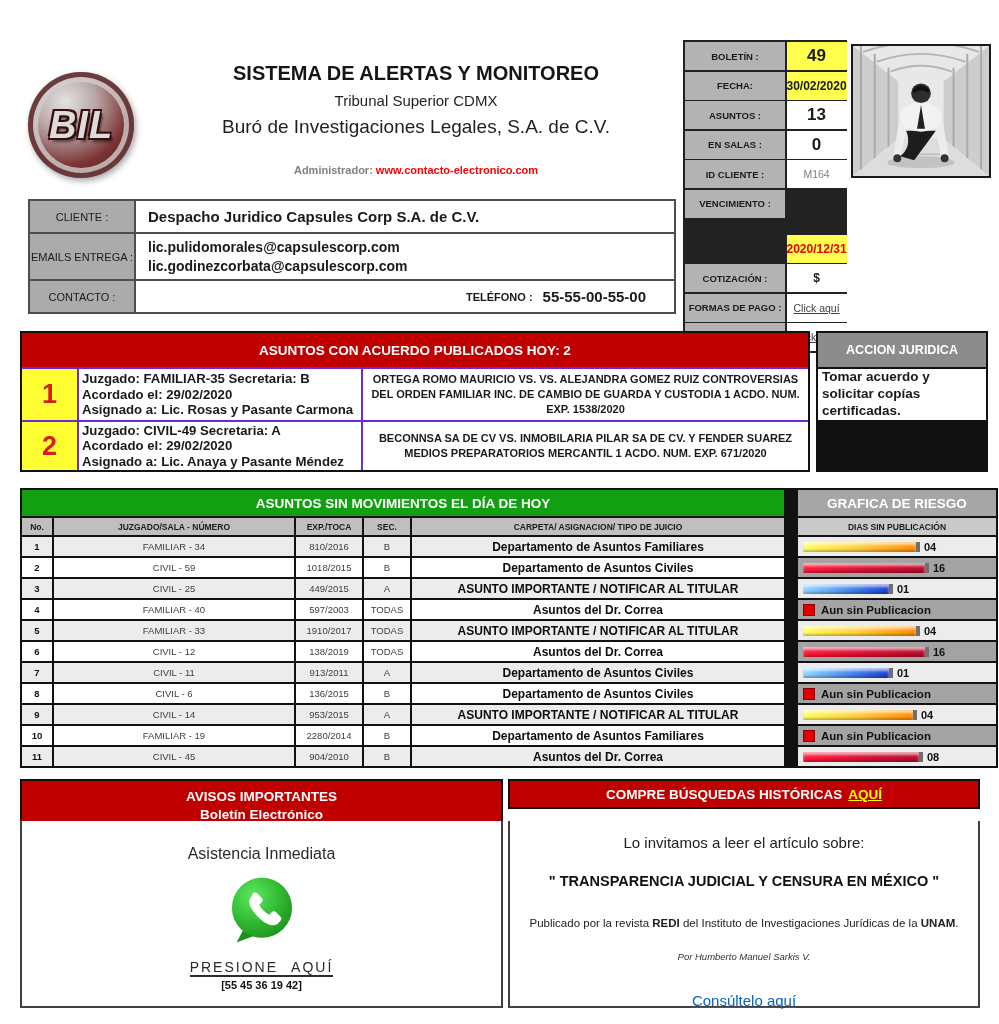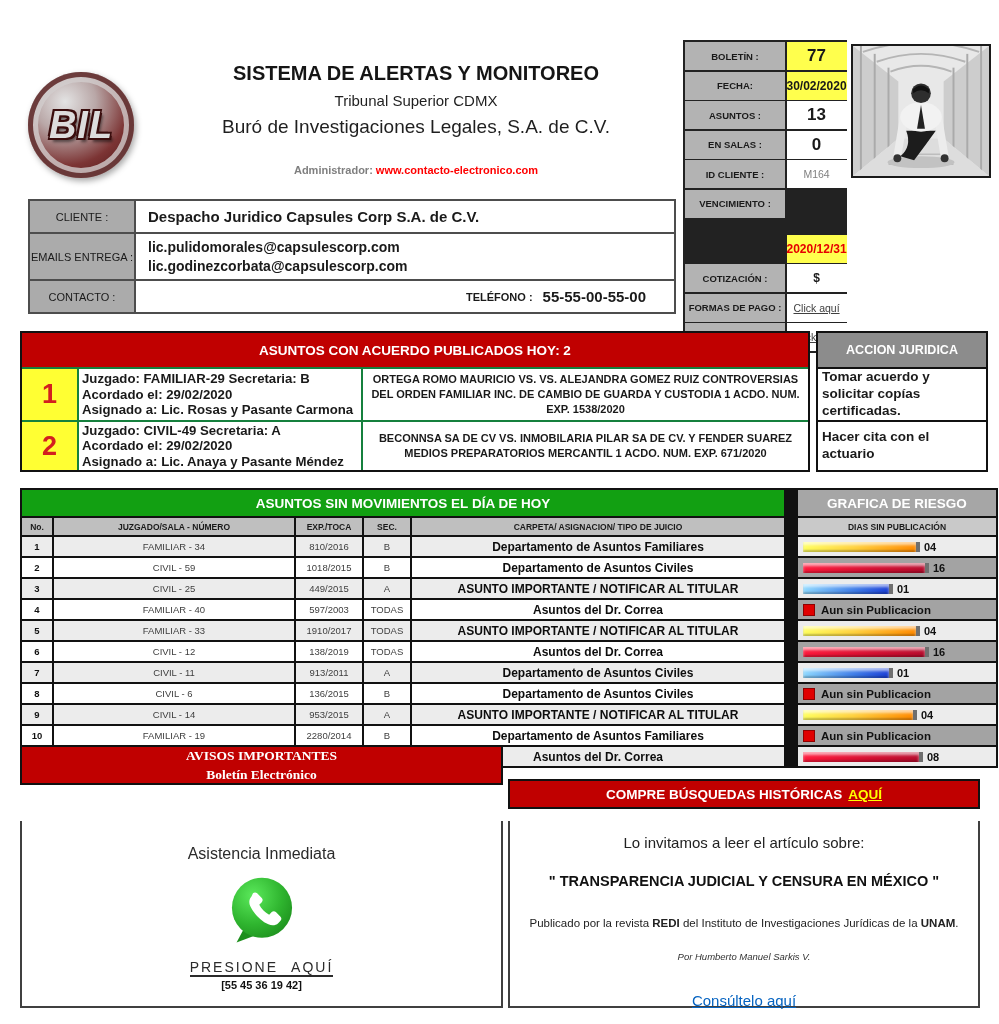--- a/index.html
+++ b/index.html
@@ -43,21 +43,21 @@
   .ct-value { background:#fff; display:flex; flex-direction:column; justify-content:center; padding-left:12px; font-weight:bold; }
   .ct-cliente { font-size:15px; }
   .ct-emails { font-size:14px; line-height:1.35; }
   .ct-contact { flex-direction:row; align-items:center; justify-content:flex-end; padding-right:28px; gap:10px; }
   .tel-label { font-size:11px; font-weight:bold; }
   .tel-value { font-size:15px; font-weight:bold; }
 
   
   .acuerdos { position:absolute; left:20px; top:331px; }
   .acu-main { position:absolute; left:0; top:0; width:790px; display:grid; grid-template-columns:55px 282px 445px;
-              grid-template-rows:34px 51px 48px; gap:2px; background:#15803d; border:2px solid #111; }
+              grid-template-rows:34px 51px 48px; gap:2px; background:#6d28d9; border:2px solid #111; }
   .acu-action { position:absolute; left:796px; top:0; width:172px; display:grid; grid-template-columns:1fr;
                 grid-template-rows:34px 51px 48px; gap:2px; background:#111; border:2px solid #111; }
   .acu-title { grid-column:1 / span 3; background:#c00000; color:#fff; font-weight:bold; font-size:13.5px;
                display:flex; align-items:center; justify-content:center; }
   .acu-num { background:#ffff33; color:#d31f1f; font-weight:bold; font-size:27px; display:flex; align-items:center; justify-content:center; }
   .acu-juz { background:#fff; font-weight:bold; font-size:13.2px; line-height:1.18; display:flex; flex-direction:column; justify-content:center; padding-left:3px; }
   .acu-carp { background:#fff; font-weight:bold; font-size:11px; line-height:1.35; text-align:center; display:flex; align-items:center; justify-content:center; padding:0 6px; }
   .act-hdr { background:#8c8c8c; color:#fff; font-weight:bold; font-size:12.5px; display:flex; align-items:center; justify-content:center; }
   .act-cell { background:#fff; font-weight:bold; font-size:13.5px; line-height:1.25; display:flex; align-items:center; padding:0 4px; }
 
@@ -82,21 +82,21 @@
   .bar-orange { background:linear-gradient(to right, #ffff5e, #ffd23e 45%, #ff8a00); }
   .bar-red { background:linear-gradient(to right, #ff1a3c, #d40f31 60%, #b80c2e); }
   .bar-blue { background:linear-gradient(to right, #8fd9ff, #3f7de8 60%, #1b3fd6); }
   .bar-num { font-weight:bold; font-size:11px; margin-left:4px; color:#111; }
   .nopub-sq { width:12px; height:12px; background:#e00000; border:1px solid #8f0000; margin-right:6px; flex:0 0 auto; }
   .nopub-txt { font-weight:bold; font-size:11.5px; color:#111; }
 
   
   .box-hdr { background:#c00000; color:#fff; font-weight:bold; font-size:13.5px; text-align:center;
              border:2px solid #111; display:flex; flex-direction:column; justify-content:center; gap:3px; }
-  .avisos-hdr { position:absolute; left:20px; top:745px; width:483px; height:40px;font-family:Liberation Serif, serif; }
+  .avisos-hdr { position:absolute; left:20px; top:779px; width:483px; height:52px; }
   .avisos-body { position:absolute; left:20px; top:821px; width:483px; height:187px; background:#fff; border:2px solid #404040; border-top:none; text-align:center; }
   .asistencia { font-size:16px; margin-top:24px; color:#2b2b2b; }
   .wa-btn { display:inline-block; margin-top:10px; cursor:pointer; }
   .presione { display:inline-block; margin-top:8px; font-size:14px; letter-spacing:2px; word-spacing:8px; color:#2b2b2b;
               border-bottom:2px solid #2b2b2b; cursor:pointer; }
   .phone-br { font-size:11px; font-weight:bold; margin-top:2px; color:#111; }
 
   .hist-hdr { position:absolute; left:508px; top:779px; width:472px; height:30px; flex-direction:row; align-items:center; justify-content:center; gap:0; display:flex; }
   .hist-link { color:#ffff00; text-decoration:underline; cursor:pointer; margin-left:6px; font-weight:bold; }
   .hist-body { position:absolute; left:508px; top:821px; width:472px; height:187px; background:#fff; border:2px solid #404040; border-top:none; text-align:center; }
@@ -121,21 +121,21 @@
     <div class="subtitle">Tribunal Superior CDMX</div>
     <div class="company">Buró de Investigaciones Legales, S.A. de C.V.</div>
     <div class="admin-line">
       <span class="admin-label">Administrador:</span>
       <span class="admin-link">www.contacto-electronico.com</span>
     </div>
   </div>
 
   <div class="info-table" id="info-table">
       <div class="ip-label">BOLETÍN :</div>
-      <div class="ip-value hl lg">77</div>
+      <div class="ip-value hl lg">49</div>
       <div class="ip-label">FECHA:</div>
       <div class="ip-value hl">30/02/2020</div>
       <div class="ip-label">ASUNTOS :</div>
       <div class="ip-value lg">13</div>
       <div class="ip-label">EN SALAS :</div>
       <div class="ip-value lg">0</div>
       <div class="ip-label">ID CLIENTE :</div>
       <div class="ip-value muted">M164</div>
       <div class="ip-label">VENCIMIENTO :</div>
       <div class="ip-value hl red">2020/12/31</div>
@@ -200,37 +200,36 @@
       <span class="tel-label">TELÉFONO :</span>
       <span class="tel-value">55-55-00-55-00</span>
     </div>
   </div>
 
   <div class="acuerdos">
     <div class="acu-main">
       <div class="acu-title">ASUNTOS CON ACUERDO PUBLICADOS HOY: 2</div>
       <div class="acu-num">1</div>
       <div class="acu-juz">
-        <div>Juzgado: FAMILIAR-29 Secretaria: B</div>
+        <div>Juzgado: FAMILIAR-35 Secretaria: B</div>
         <div>Acordado el: 29/02/2020</div>
         <div>Asignado a: Lic. Rosas y Pasante Carmona</div>
       </div>
       <div class="acu-carp">ORTEGA ROMO MAURICIO VS. VS. ALEJANDRA GOMEZ RUIZ CONTROVERSIAS DEL ORDEN FAMILIAR INC. DE CAMBIO DE GUARDA Y CUSTODIA 1 ACDO. NUM. EXP. 1538/2020</div>
       <div class="acu-num">2</div>
       <div class="acu-juz">
         <div>Juzgado: CIVIL-49 Secretaria: A</div>
         <div>Acordado el: 29/02/2020</div>
         <div>Asignado a: Lic. Anaya y Pasante Méndez</div>
       </div>
       <div class="acu-carp">BECONNSA SA DE CV VS. INMOBILARIA PILAR SA DE CV. Y FENDER SUAREZ MEDIOS PREPARATORIOS MERCANTIL 1 ACDO. NUM. EXP. 671/2020</div>
     </div>
     <div class="acu-action">
       <div class="act-hdr">ACCION JURIDICA</div>
       <div class="act-cell">Tomar acuerdo y solicitar copías certificadas.</div>
-      <div class="act-cell">Hacer cita con el actuario</div>
     </div>
   </div>
 
   <div class="sinmov">
     <div class="sm-main" id="sm-main">
         <div class="sm-title">ASUNTOS SIN MOVIMIENTOS EL DÍA DE HOY</div>
         <div class="sm-colhdr">No.</div>
         <div class="sm-colhdr">JUZGADO/SALA - NÚMERO</div>
         <div class="sm-colhdr">EXP./TOCA</div>
         <div class="sm-colhdr">SEC.</div>

